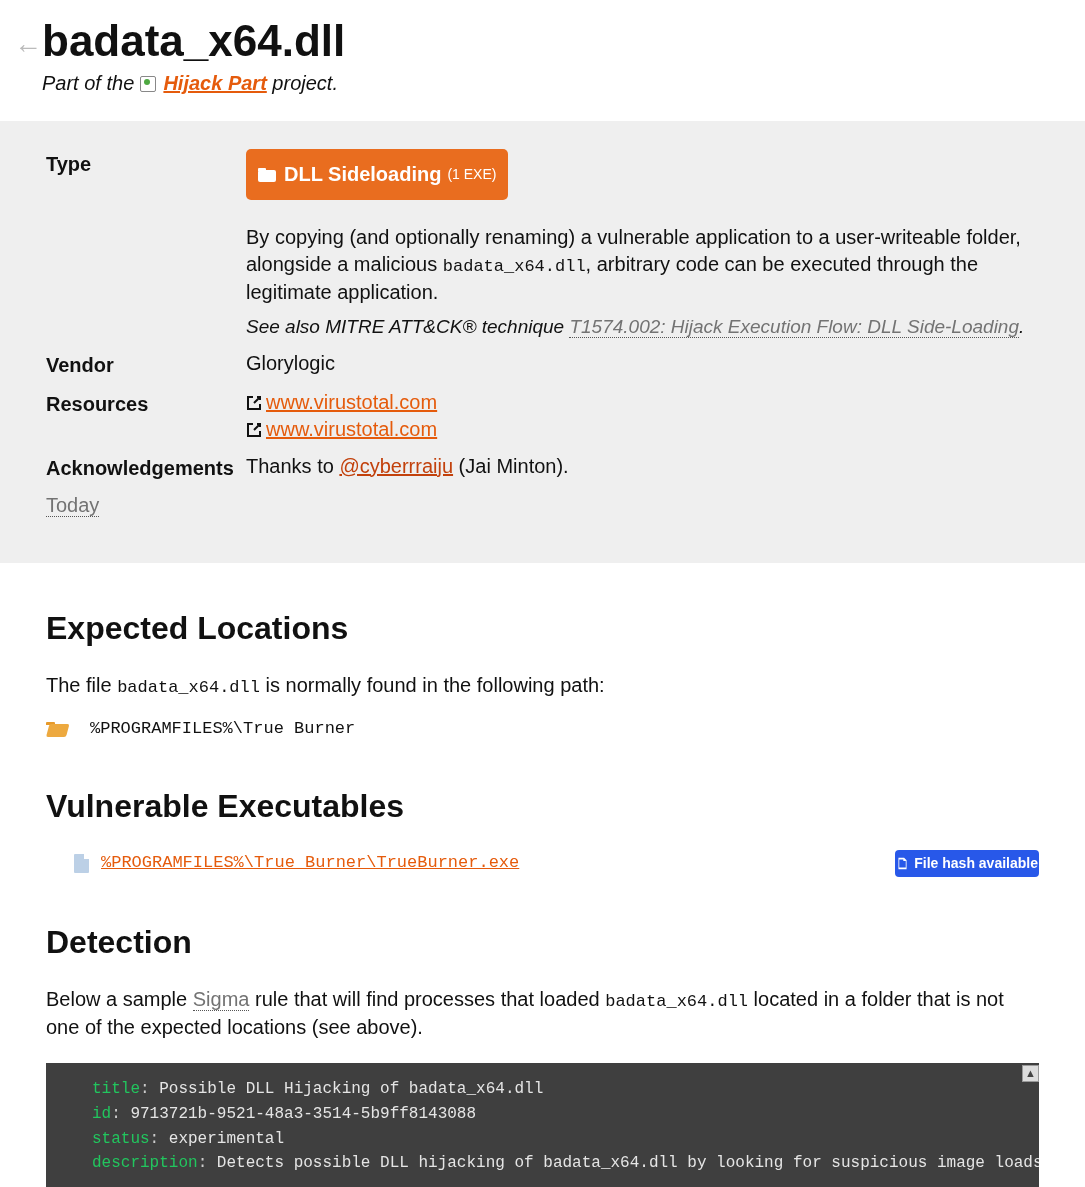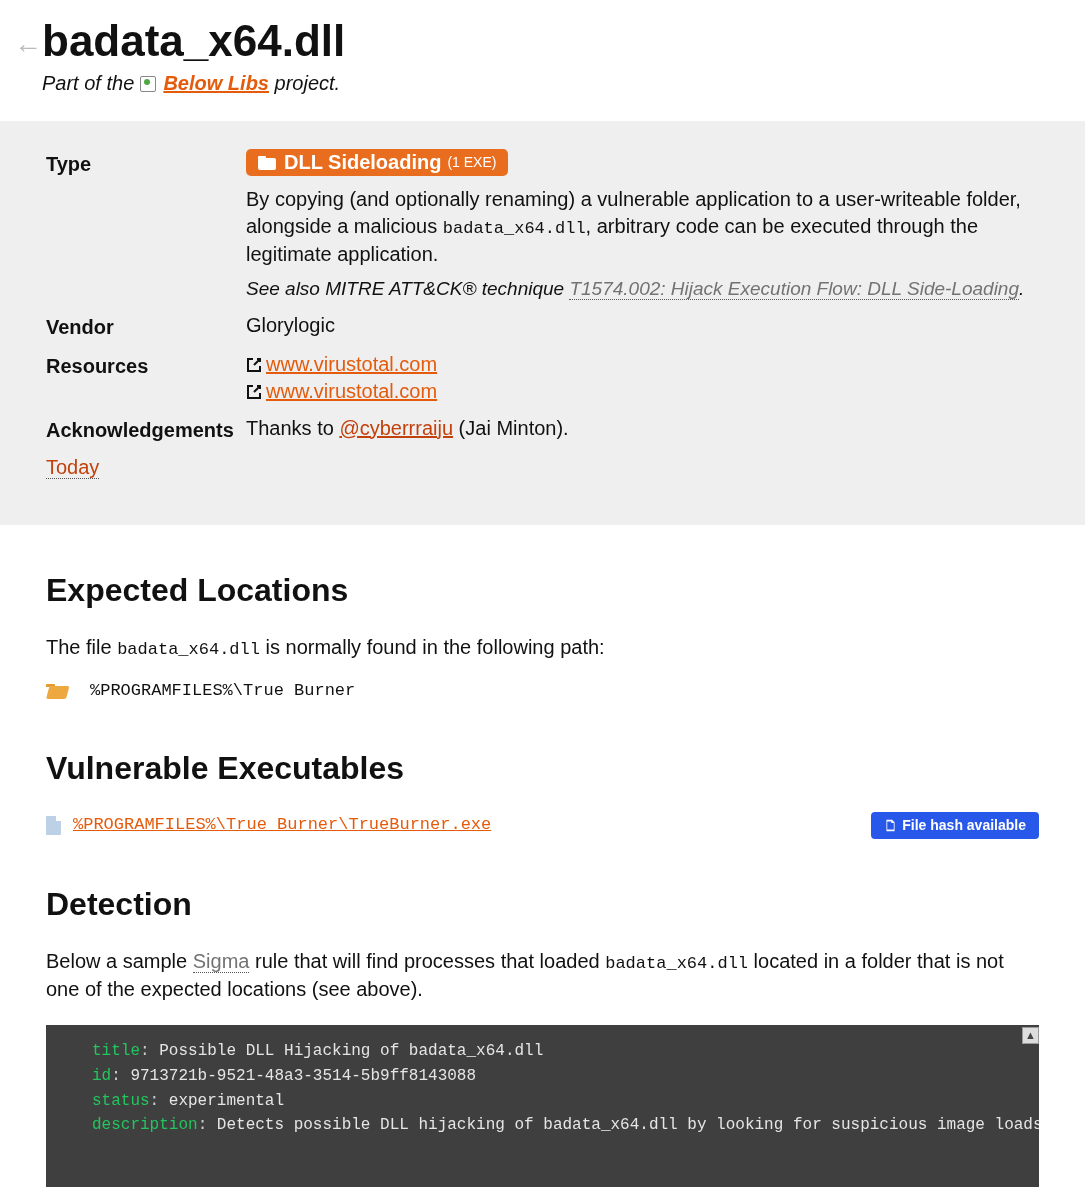--- a/index.html
+++ b/index.html
@@ -20,45 +20,45 @@
   .subtitle a { font-weight: 600; }
   .favicon { display:inline-block; width:16px; height:16px; border:1px solid #888; background:#fff; position:relative; vertical-align:-2px; margin-right:2px; border-radius:2px;}
   .favicon::after{content:""; position:absolute; left:3px; top:2px; width:6px; height:6px; background:#4ea941; border-radius:50%;}
   .info-panel { background: #efefef; padding: 28px 46px 34px 46px; }
   .info-row { display: flex; margin-bottom: 10px; }
   .info-label { flex: 0 0 200px; font-weight: 700; padding-top: 2px; }
   .info-val { flex: 1; }
   .badge {
     display: inline-flex; align-items: center;
     background: #e96d1f; color: #fff; font-weight: 700;
-    padding: 0 12px; border-radius: 5px; font-size: 20px;
-    margin-bottom: 10px;
+    padding: 12px 12px; border-radius: 5px; font-size: 20px;
+    margin-bottom: 24px;
   }
   .badge .exe-count { font-weight: 400; font-size: 14px; margin-left: 6px; }
   .folder-icon-w { width:18px; height:14px; margin-right:8px; position:relative; }
   .folder-icon-w::before{content:"";position:absolute;left:0;top:0;width:8px;height:3px;background:#fff;border-radius:1px 1px 0 0;}
   .folder-icon-w::after{content:"";position:absolute;left:0;top:2px;width:18px;height:12px;background:#fff;border-radius:2px;}
   .type-desc { margin-bottom: 8px; }
   .see-also { font-style: italic; font-size: 19px; }
   .see-also a { color:#737373; text-decoration:none; border-bottom:1px dotted #555;}
   .ext-svg { width:16px; height:16px; vertical-align:-2px; margin-right:4px; }
   .ack-twitter { color:#c2410c; text-decoration:underline; }
-  .dotted { text-decoration: none; border-bottom: 1px dotted #555; color:#c2410c;}
+  .dotted { text-decoration: none; border-bottom: 1px dotted #555; color:#737373;}
   .content { padding: 0 46px; }
   h2 { font-size: 32px; font-weight: 700; margin: 44px 0 22px 0; }
   .path-row { margin-top: 18px; display:flex; align-items:center;gap:14px; }
   .folder-icon-o { width:20px; height:15px; margin-right:10px; position:relative; flex:0 0 20px;}
   .folder-icon-o::before{content:"";position:absolute;left:0;top:0;width:9px;height:3px;background:#e79a2b;border-radius:1px 1px 0 0;}
   .folder-icon-o::after{content:"";position:absolute;left:0;top:2px;width:20px;height:13px;background:#eda93f;border-radius:2px;transform:skewX(-15deg);transform-origin:left bottom;}
   .exe-row { margin-top: 18px; display:flex; align-items:center; justify-content:space-between;}
-  .exe-left { display:flex; align-items:center; }
+  .exe-left { display:flex; align-items:center;margin-left:28px; }
   .file-icon { width:15px; height:19px; background:#bcd0e6; margin-right:12px; border-radius:1px; position:relative; flex:0 0 15px;}
   .file-icon::after{content:"";position:absolute;right:0;top:0;width:5px;height:5px;background:#fff;}
   .exe-link { font-family:"Courier New",monospace; font-size:17px; }
-  .hash-badge { background:#2858e9; color:#fff; font-size:14px; padding:4px 13px; border-radius:4px; font-weight:600; display:inline-flex; align-items:center;}
+  .hash-badge { background:#2858e9; color:#fff; font-size:14px; padding:4px 1px; border-radius:4px; font-weight:600; display:inline-flex; align-items:center;}
   .hash-badge svg{width:13px;height:13px;margin-right:5px;}
   .sigma-link { color:#737373; text-decoration:none; border-bottom:1px dotted #555;}
   .code-block-wrap { position:relative; margin-top:22px; }
   .code-block {
     background:#3f3f3f; color:#ccc; font-family:"Courier New",monospace;
     font-size:16px; padding:14px 14px; overflow-x:auto; line-height:1.55;
     white-space:pre;
   }
   .scroll-hint { position:absolute; right:0; top:2px; width:17px; height:17px; background:#ddd; border:1px solid #999; text-align:center; font-size:11px; line-height:15px; color:#444;}
   .tok-key{color:#22c55e;margin-left:32px;} .tok-str{color:#e5e5e5;} .tok-punc{color:#ccc;}
@@ -66,21 +66,21 @@
 </head>
 <body>
 
 <div class="container">
   <div class="header-row">
     <div class="back-btn">←</div>
     <div>
       <div class="title">badata_x64.dll</div>
       <div class="subtitle">
         <span>Part of the </span><span class="favicon"></span>
-        <a href="#">Below Libs</a><span> project.</span>
+        <a href="#">Hijack Part</a><span> project.</span>
       </div>
     </div>
   </div>
 
   <div class="info-panel">
     <div class="info-row">
       <div class="info-label">Type</div>
       <div class="info-val">
         <span class="badge">
           <span class="folder-icon-w"></span>

